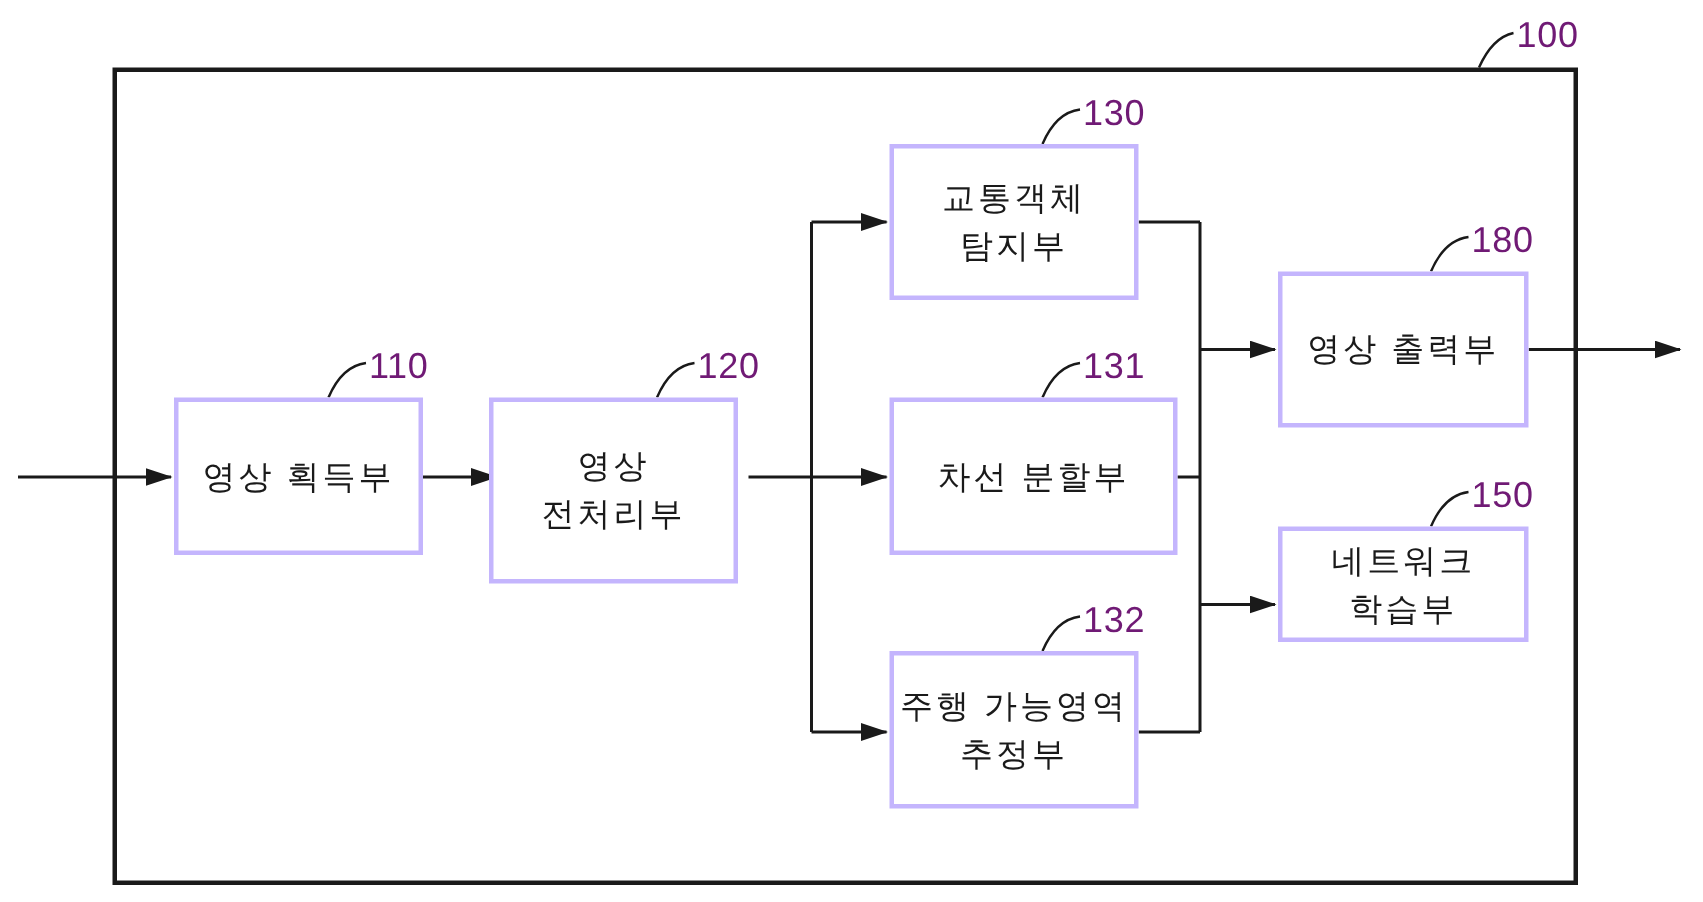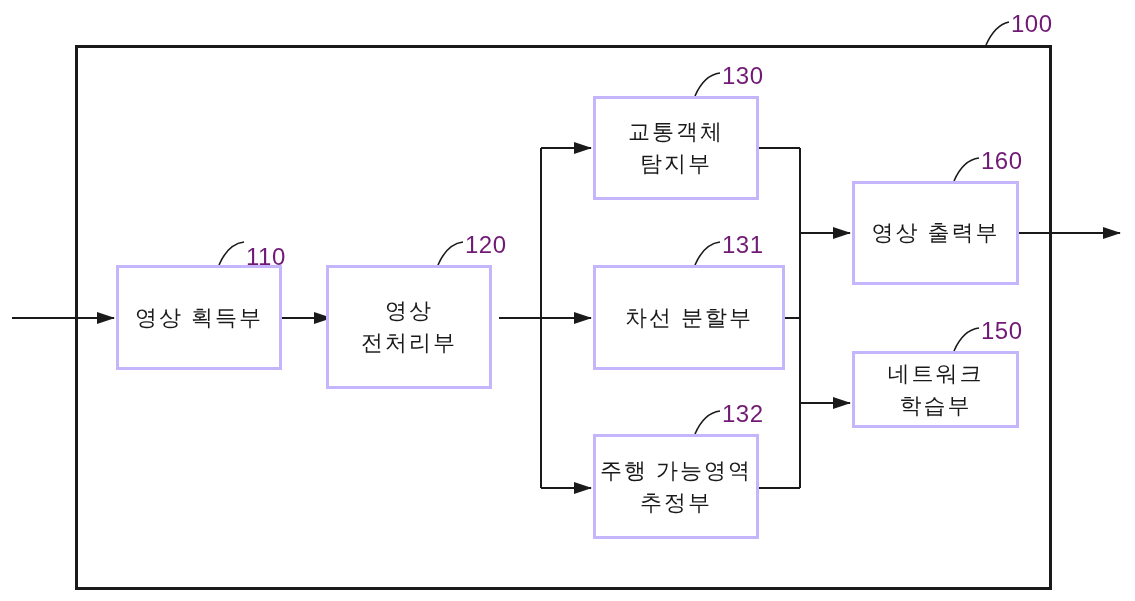--- a/index.html
+++ b/index.html
@@ -107,26 +107,26 @@
     <path d="M 695 96 Q 704 75 720 73" stroke="#1a1a1a" stroke-width="1.6" fill="none"></path>
     <path d="M 695 265 Q 704 244 720 242" stroke="#1a1a1a" stroke-width="1.6" fill="none"></path>
     <path d="M 695 434 Q 704 413 720 411" stroke="#1a1a1a" stroke-width="1.6" fill="none"></path>
     <path d="M 954 181 Q 963 160 979 158" stroke="#1a1a1a" stroke-width="1.6" fill="none"></path>
     <path d="M 954 351 Q 963 330 979 328" stroke="#1a1a1a" stroke-width="1.6" fill="none"></path>
   </svg>
 
   <div class="outer-box"></div>
 
   <div class="ref" style="left:1011px; top:11px;">100</div>
-  <div class="ref" style="left:246px;  top:232px;margin-top:12px;">110</div>
+  <div class="ref" style="left:246px;  top:232px;">110</div>
   <div class="ref" style="left:465px;  top:232px;text-align:right;">120</div>
   <div class="ref" style="left:722px;  top:63px;">130</div>
   <div class="ref" style="left:722px;  top:232px;">131</div>
   <div class="ref" style="left:722px;  top:401px;">132</div>
-  <div class="ref" style="left:981px;  top:148px;">160</div>
+  <div class="ref" style="left:981px;  top:148px;">180</div>
   <div class="ref" style="left:981px;  top:318px;">150</div>
 
   <div class="block" style="left:116px; top:265px; width:166px; height:105px;">
     <div class="block-text">영상 획득부</div>
   </div>
 
   <div class="block" style="left:326px; top:265px; width:166px; height:124px;">
     <div class="block-text">영상<br>전처리부</div>
   </div>
 

